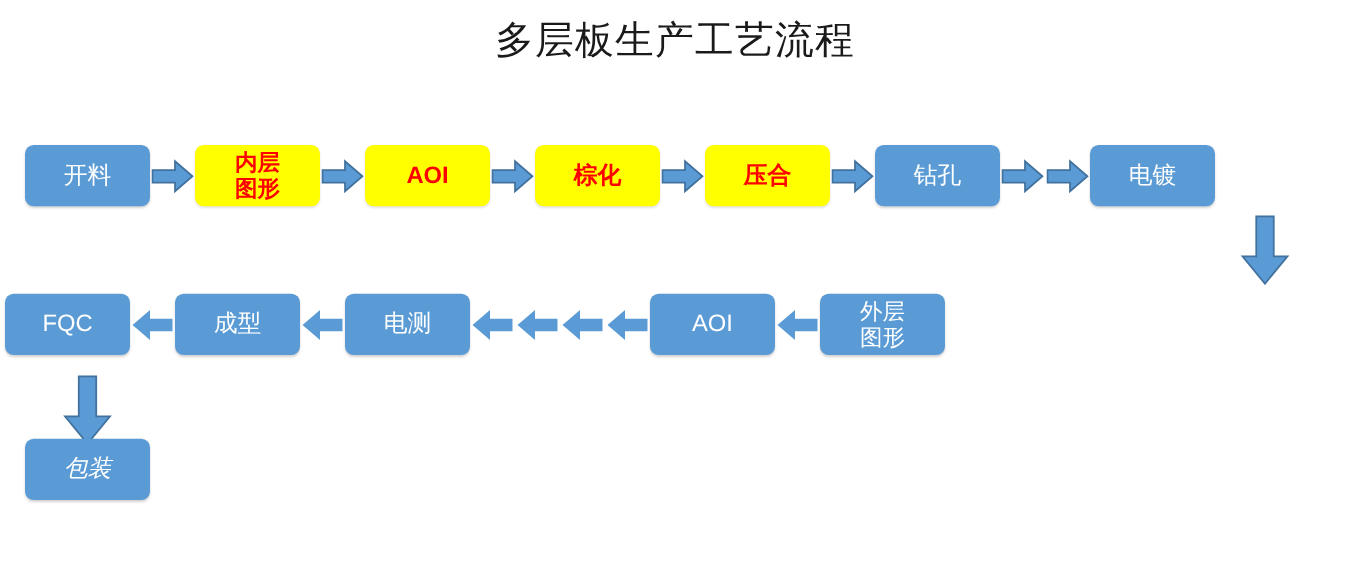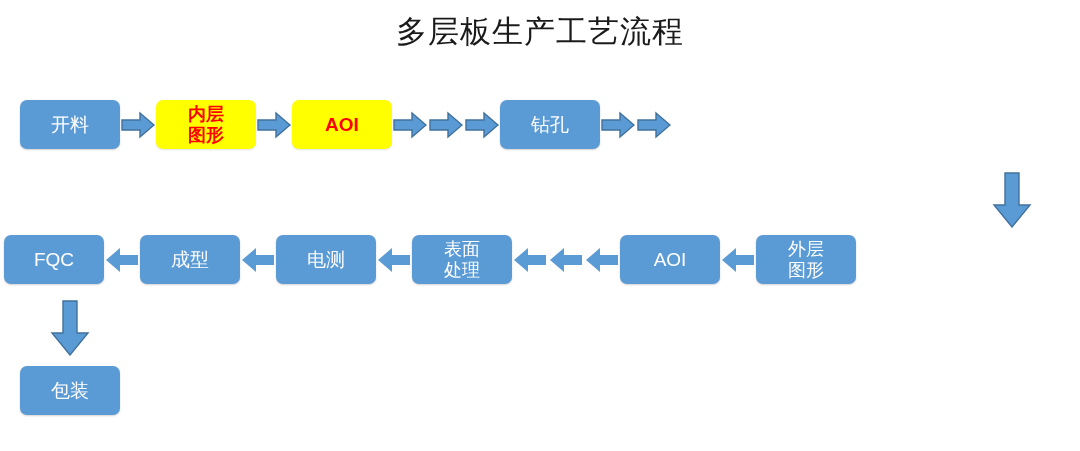--- a/index.html
+++ b/index.html
@@ -29,21 +29,21 @@
     letter-spacing: 1px;
     white-space: nowrap;
   }
 
   
   .row {
     position: absolute;
     display: flex;
     align-items: center;
   }
-  #row-1 { left: 20px; top: 100px; }
+  #row-1 { left: 20px; top: 116px; }
   #row-2 { left: 4px; top: 235px; }
 
   
   .node {
     box-sizing: border-box;
     width: 100px;
     height: 49px;
     border-radius: 7px;
     display: flex;
     align-items: center;
@@ -87,21 +87,22 @@
     width: 40px;
     height: 56px;
   }
   #arrow-down-right { left: 992px; top: 172px; }
   #arrow-down-left  { left: 50px;  top: 300px; }
 
   
   #node-package-wrap {
     position: absolute;
     left: 20px;
-    top: 366px;
+    top: 351px;
+    font-style: italic;
   }
 </style>
 </head>
 <body>
 
 <div class="title">多层板生产工艺流程</div>
 
 <div class="row" id="row-1">
 
   <div class="node blue">开料</div>
@@ -122,27 +123,29 @@
   </div>
 
   <div class="node yellow">AOI</div>
 
   <div class="arrow arrow-h">
     <svg width="34" height="28" viewBox="0 0 34 28" aria-hidden="true">
       <polygon points="1,9 19,9 19,2 33,14 19,26 19,19 1,19" fill="#5B9BD5" stroke="#41719C" stroke-width="1.4" stroke-linejoin="miter"></polygon>
     </svg>
   </div>
 
-
-  <div class="arrow arrow-h">
-    <svg width="34" height="28" viewBox="0 0 34 28" aria-hidden="true">
-      <polygon points="1,9 19,9 19,2 33,14 19,26 19,19 1,19" fill="#5B9BD5" stroke="#41719C" stroke-width="1.4" stroke-linejoin="miter"></polygon>
-    </svg>
-  </div>
-
+  <div class="node yellow">棕化</div>
+
+  <div class="arrow arrow-h">
+    <svg width="34" height="28" viewBox="0 0 34 28" aria-hidden="true">
+      <polygon points="1,9 19,9 19,2 33,14 19,26 19,19 1,19" fill="#5B9BD5" stroke="#41719C" stroke-width="1.4" stroke-linejoin="miter"></polygon>
+    </svg>
+  </div>
+
+  <div class="node yellow">压合</div>
 
   <div class="arrow arrow-h">
     <svg width="34" height="28" viewBox="0 0 34 28" aria-hidden="true">
       <polygon points="1,9 19,9 19,2 33,14 19,26 19,19 1,19" fill="#5B9BD5" stroke="#41719C" stroke-width="1.4" stroke-linejoin="miter"></polygon>
     </svg>
   </div>
 
   <div class="node blue">钻孔</div>
 
   <div class="arrow arrow-h">
@@ -151,20 +154,21 @@
     </svg>
   </div>
 
 
   <div class="arrow arrow-h">
     <svg width="34" height="28" viewBox="0 0 34 28" aria-hidden="true">
       <polygon points="1,9 19,9 19,2 33,14 19,26 19,19 1,19" fill="#5B9BD5" stroke="#41719C" stroke-width="1.4" stroke-linejoin="miter"></polygon>
     </svg>
   </div>
 
+  <div class="node blue">电镀</div>
 </div>
 
 <div class="arrow arrow-v" id="arrow-down-right">
   <svg width="40" height="56" viewBox="0 0 40 56" aria-hidden="true">
     <polygon points="13,1 27,1 27,33 38,33 20,55 2,33 13,33" fill="#5B9BD5" stroke="#41719C" stroke-width="1.4" stroke-linejoin="miter"></polygon>
   </svg>
 </div>
 
 <div class="row" id="row-2">
 
@@ -185,22 +189,20 @@
   </div>
 
   <div class="node blue">电测</div>
 
   <div class="arrow arrow-h">
     <svg width="34" height="28" viewBox="0 0 34 28" aria-hidden="true">
       <polygon points="33,9 15,9 15,2 1,14 15,26 15,19 33,19" fill="#5B9BD5"></polygon>
     </svg>
   </div>
 
-  <div class="node blue two-line">表面
-处理</div>
 
   <div class="arrow arrow-h">
     <svg width="34" height="28" viewBox="0 0 34 28" aria-hidden="true">
       <polygon points="33,9 15,9 15,2 1,14 15,26 15,19 33,19" fill="#5B9BD5"></polygon>
     </svg>
   </div>
 
 
   <div class="arrow arrow-h">
     <svg width="34" height="28" viewBox="0 0 34 28" aria-hidden="true">

